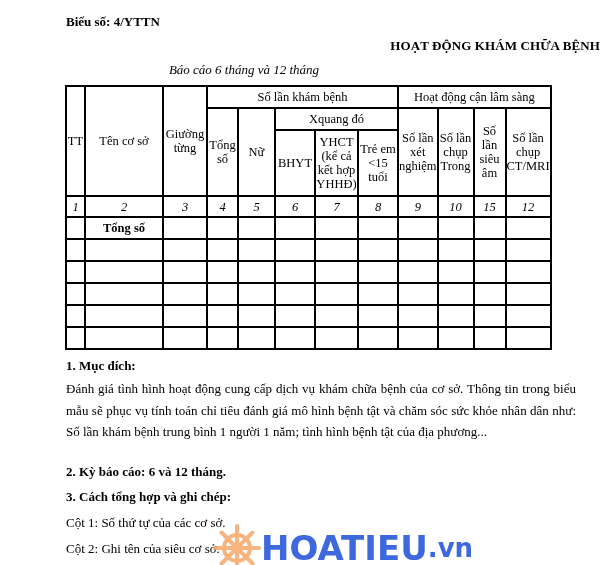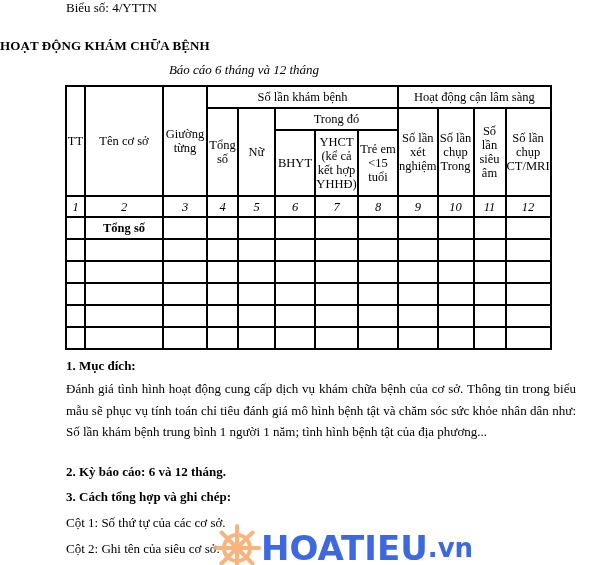--- a/index.html
+++ b/index.html
@@ -1,19 +1,19 @@
 <!DOCTYPE html>
 <html><head>
 <meta charset="utf-8">
 <style>
   html, body { margin:0; padding:0; background:#fff; }
   body { width:600px; height:565px; position:relative; overflow:hidden;
          font-family:"Liberation Serif", "DejaVu Serif", serif; color:#000; }
-  .form-code { position:absolute; left:66px; top:0; font-weight:normal; font-size:13px; }
-  .title { position:absolute; left:0; width:600px; top:38px; text-align:left; font-weight:bold; font-size:13px; letter-spacing:0.1px; }
+  .form-code { position:absolute; left:66px; top:14px; font-weight:bold; font-size:13px; }
+  .title { position:absolute; left:0; width:600px; top:38px; text-align:right; font-weight:bold; font-size:13px; letter-spacing:0.1px; }
   .subtitle { position:absolute; left:0; width:488px; top:62px; text-align:center; font-style:italic; font-size:13px; }
   table.report { position:absolute; left:65px; top:85px; border-collapse:collapse; table-layout:fixed; font-size:12.5px; }
   table.report td { border:2px solid #000; text-align:center; vertical-align:middle; padding:0; line-height:14px; }
   .num-row td { font-style:italic; height:19px; }
   .data-row td { height:20px; }
   .bold { font-weight:bold; }
   .section { position:absolute; left:66px; font-size:13px; }
   .section.h { font-weight:bold; }
   .para { position:absolute; left:66px; width:510px; top:378px; font-size:13px; line-height:21.5px; text-align:justify; }
   .watermark { position:absolute; left:213px; top:524px; display:flex; align-items:center; color:#1d4ed8; opacity:0.85; }
@@ -46,21 +46,21 @@
       <tr style="height:22px">
     <td rowspan="4">TT</td>
     <td rowspan="4">Tên cơ sở</td>
     <td rowspan="4">Giường từng</td>
     <td colspan="5">Số lần khám bệnh</td>
     <td colspan="4">Hoạt động cận lâm sàng</td>
   </tr>
   <tr style="height:22px">
     <td rowspan="3">Tổng số</td>
     <td rowspan="3">Nữ</td>
-    <td colspan="3">Trong đó</td>
+    <td colspan="3">Xquang đó</td>
     <td rowspan="3">Số lần xét nghiệm</td>
     <td rowspan="3">Số lần chụp Trong</td>
     <td rowspan="3">Số lần siêu âm</td>
     <td rowspan="3">Số lần chụp CT/MRI</td>
   </tr>
   <tr style="height:4px">
     <td rowspan="2">BHYT</td>
     <td rowspan="2">YHCT (kể cả kết hợp YHHĐ)</td>
     <td rowspan="2">Trẻ em &lt;15 tuổi</td>
   </tr>
@@ -69,21 +69,21 @@
     <td>1</td>
     <td>2</td>
     <td>3</td>
     <td>4</td>
     <td>5</td>
     <td>6</td>
     <td>7</td>
     <td>8</td>
     <td>9</td>
     <td>10</td>
-    <td>11</td>
+    <td>15</td>
     <td>12</td>
   </tr>
   <tr class="data-row">
     <td></td>
     <td class="bold">Tổng số</td>
     <td></td>
     <td></td>
     <td></td>
     <td></td>
     <td></td>

